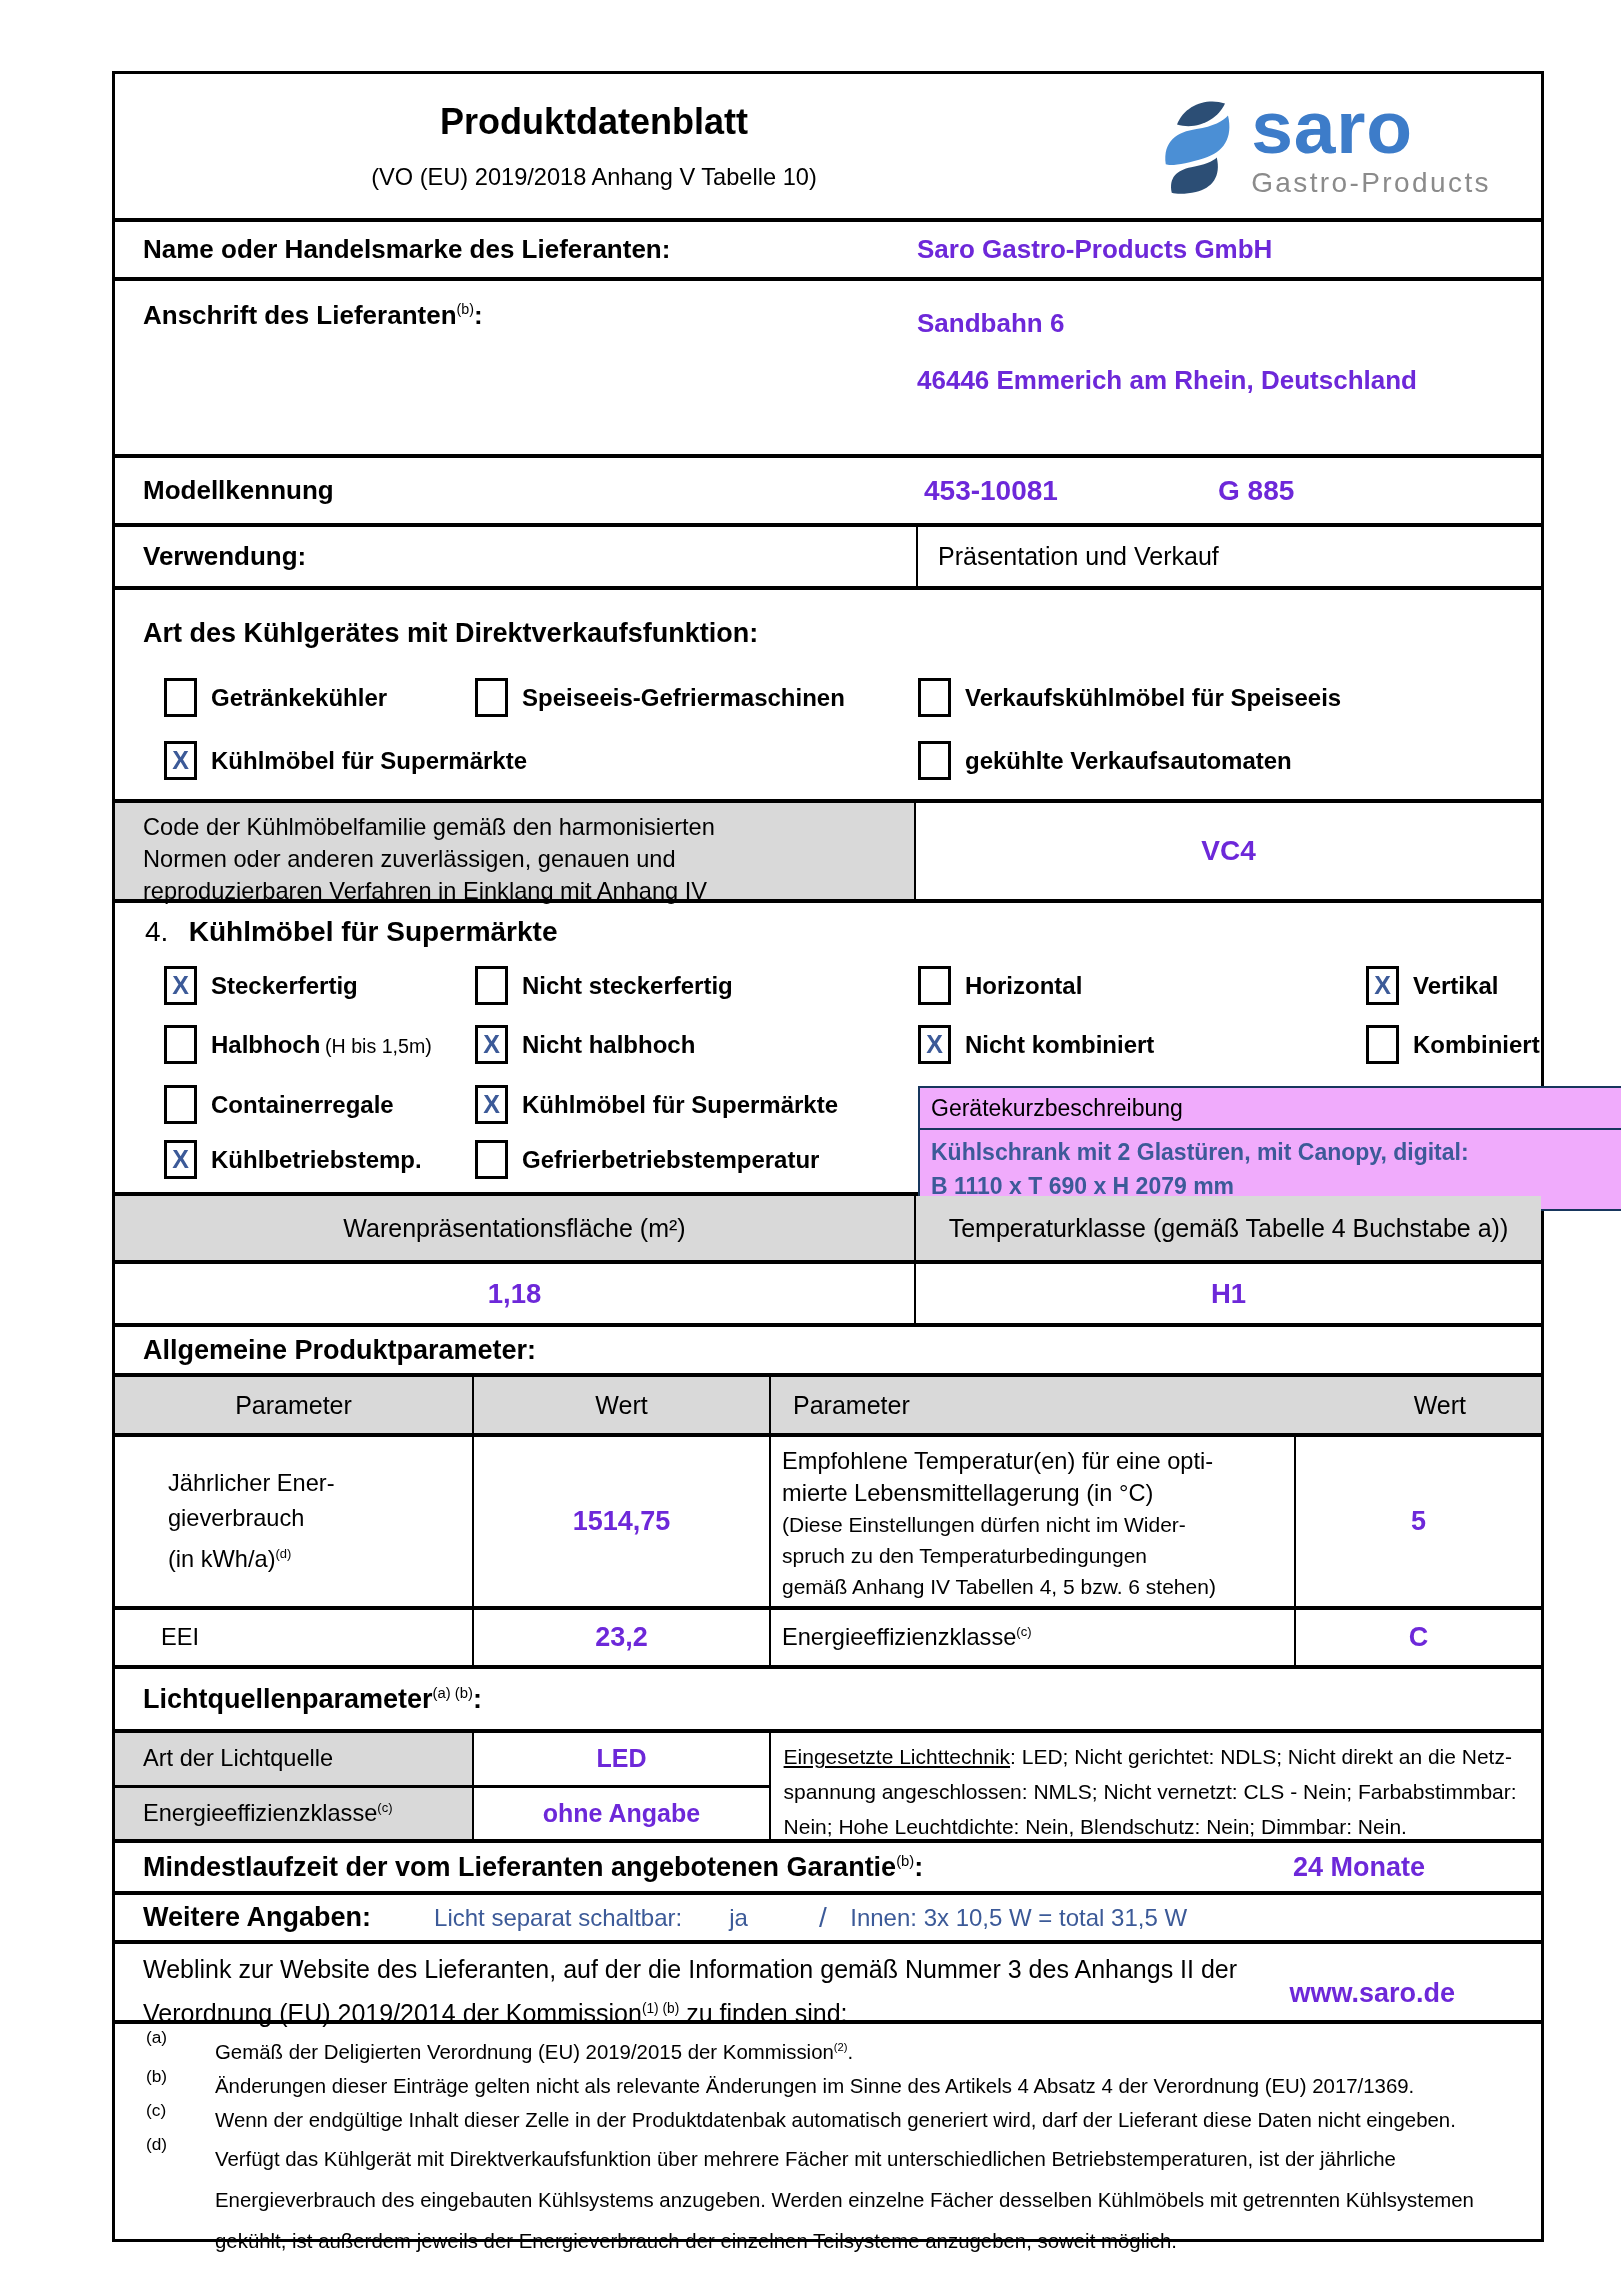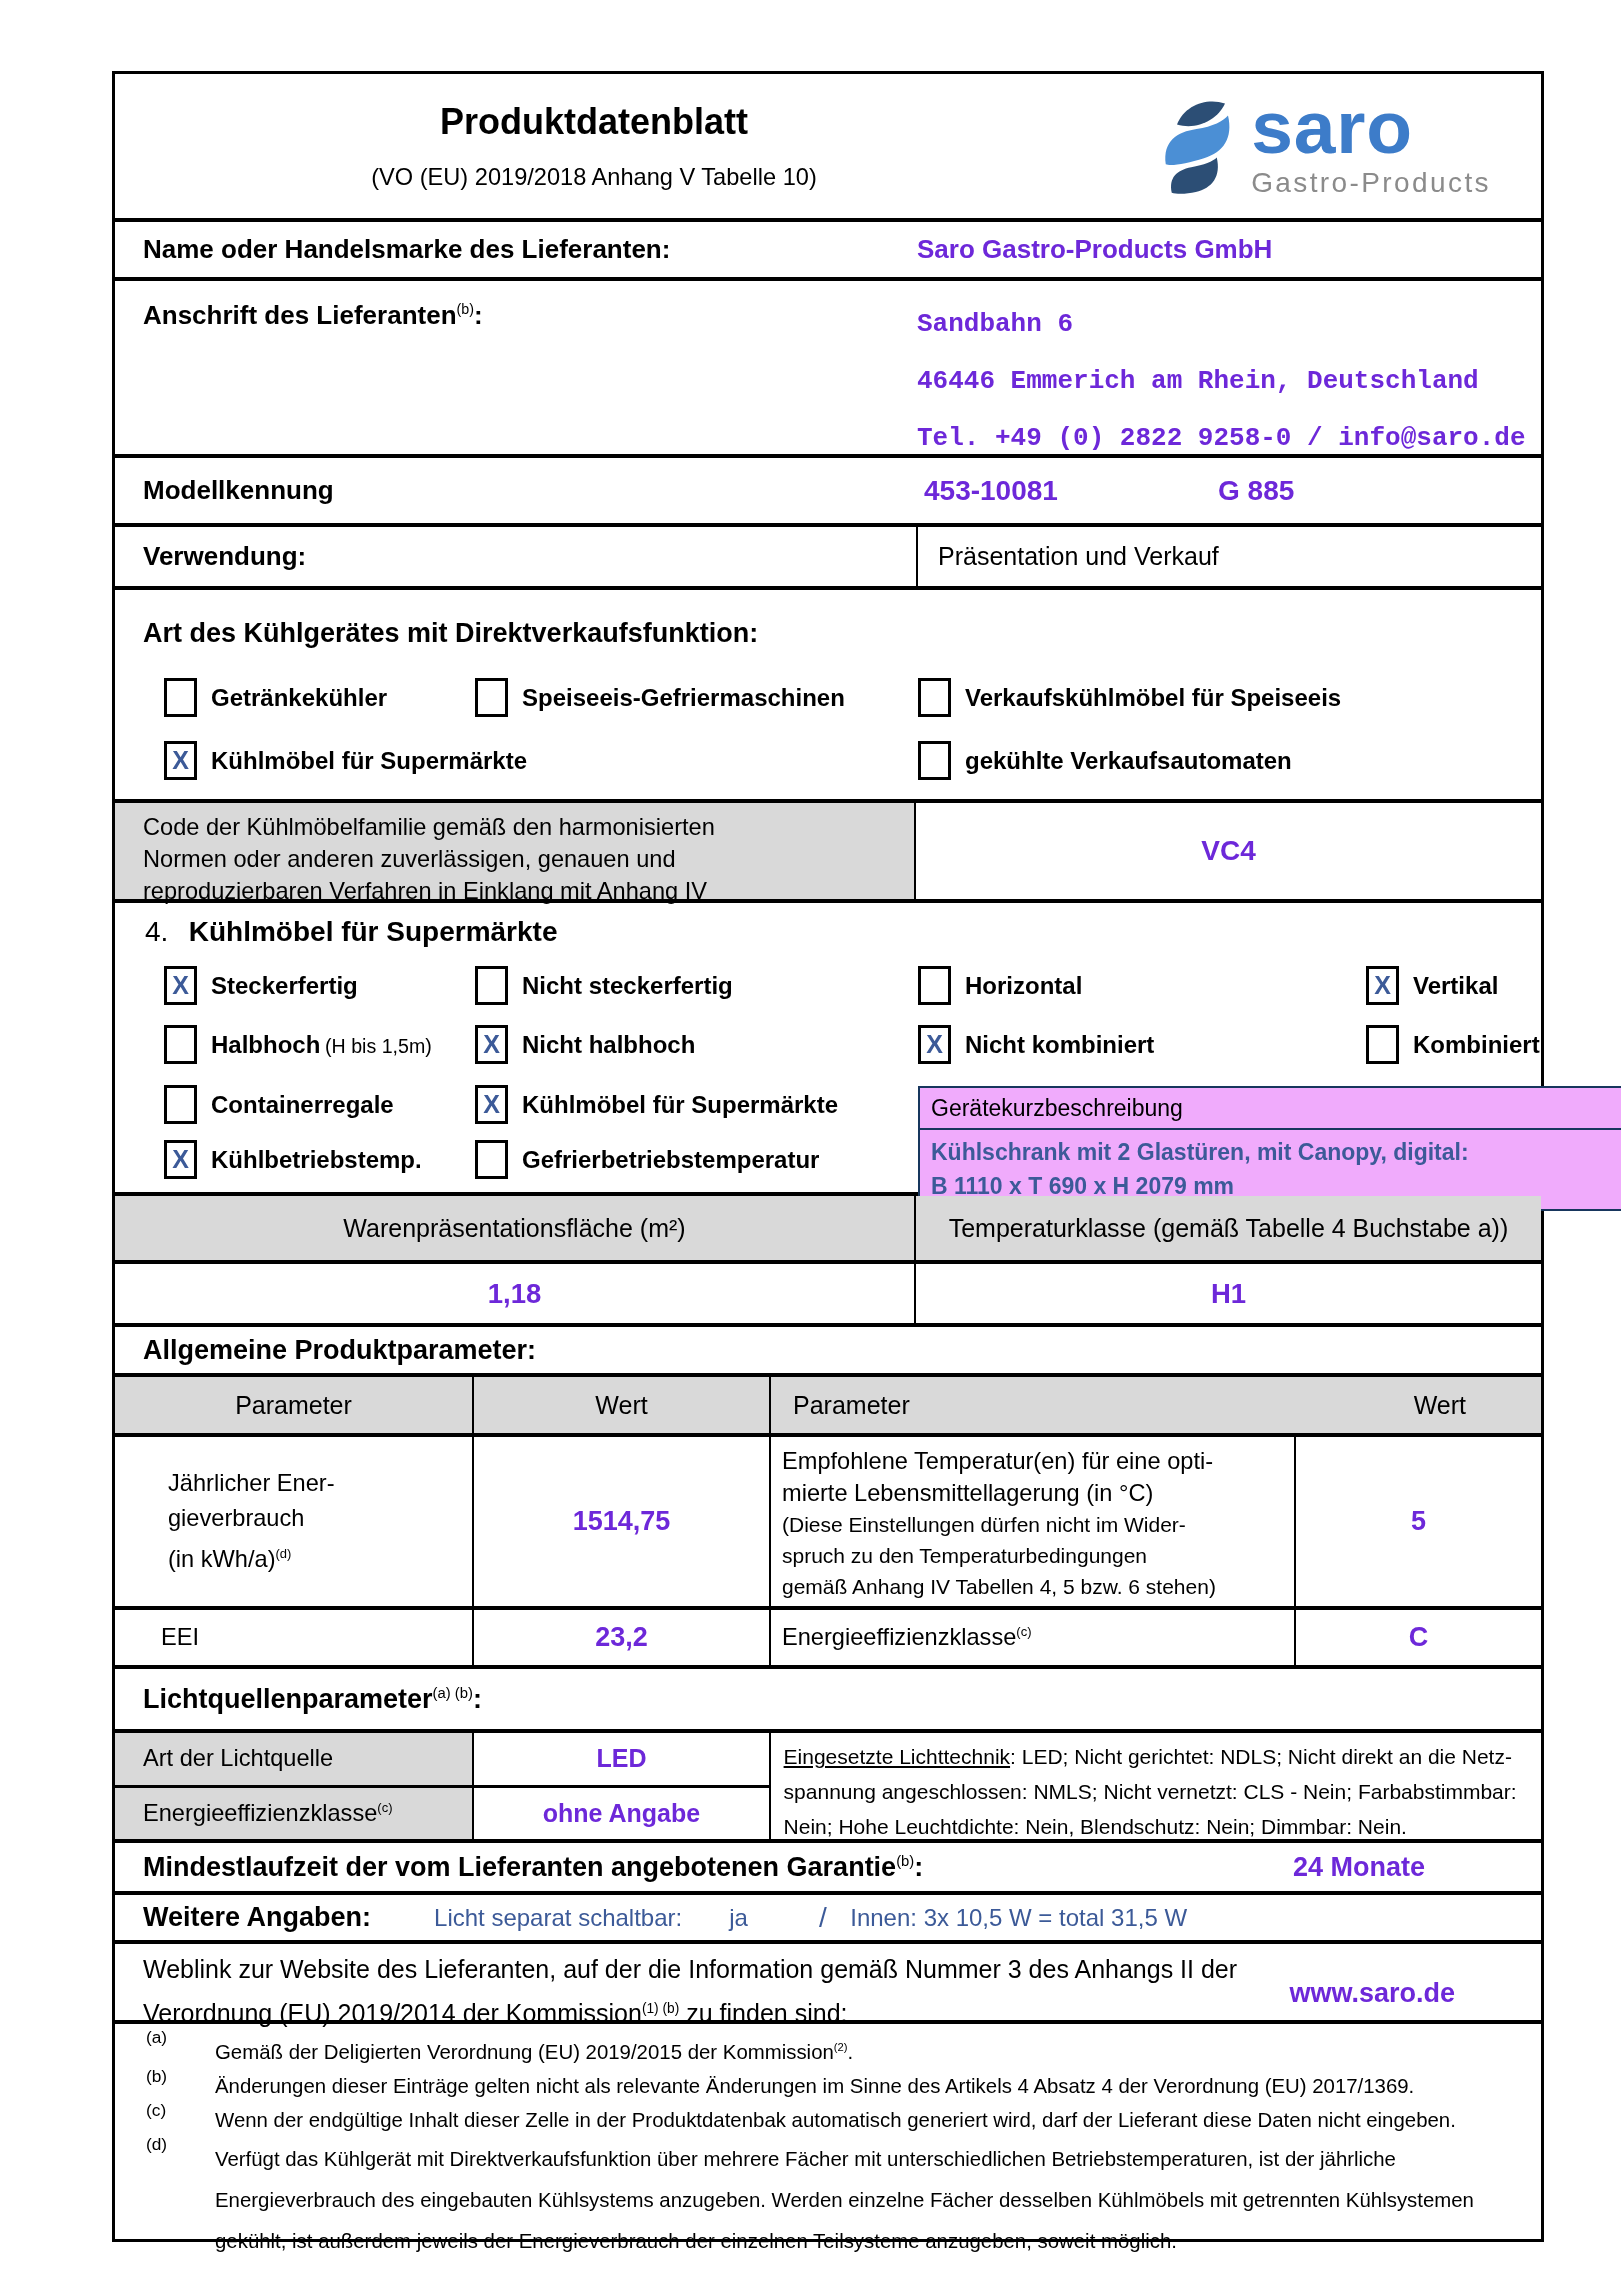--- a/index.html
+++ b/index.html
@@ -29,21 +29,21 @@
 
   
   .r-name { height:59px; display:flex; align-items:center; }
   .r-address { height:177px; }
   .r-model { height:69px; display:flex; align-items:center; }
   .r-usage { height:63px; display:flex; align-items:center; }
   .lbl { font-size:26px; font-weight:bold; padding-left:28px; }
   .val-blue { color:#6d28d9; font-weight:bold; }
   .addr-label { position:absolute; left:28px; top:19px; font-size:26px; font-weight:bold; }
   .addr-vals { position:absolute; left:802px; top:14px; font-size:26px; }
-  .addr-vals .line { height:57px; display:flex; align-items:center;font-family:Liberation Mono, monospace; }
+  .addr-vals .line { height:57px; display:flex; align-items:center; }
   .name-val { position:absolute; left:802px; font-size:26px; }
   .model-val1 { position:absolute; left:809px; font-size:28px; }
   .model-val2 { position:absolute; left:1103px; font-size:28px; }
   .vdiv { position:absolute; left:801px; top:0; bottom:0; width:2.4px; background:#000; }
   .usage-val { position:absolute; left:823px; font-size:25px; }
 
   sup.s { font-size:0.55em; vertical-align:super; font-weight:normal; }
   .pre { white-space:pre-line; }
 
   
@@ -162,21 +162,20 @@
   <div class="row r-name">
     <span class="lbl">Name oder Handelsmarke des Lieferanten:</span>
     <span class="name-val val-blue">Saro Gastro-Products GmbH</span>
   </div>
 
   <div class="row r-address">
     <span class="addr-label"><span>Anschrift des Lieferanten</span><sup class="s">(b)</sup><span>:</span></span>
     <div class="addr-vals val-blue">
       <div class="line">Sandbahn 6</div>
       <div class="line">46446 Emmerich am Rhein, Deutschland</div>
-      <div class="line">Tel. +49 (0) 2822 9258-0 / info@saro.de</div>
     </div>
   </div>
 
   <div class="row r-model">
     <span class="lbl">Modellkennung</span>
     <span class="model-val1 val-blue">453-10081</span>
     <span class="model-val2 val-blue">G 885</span>
   </div>
 
   <div class="row r-usage">

